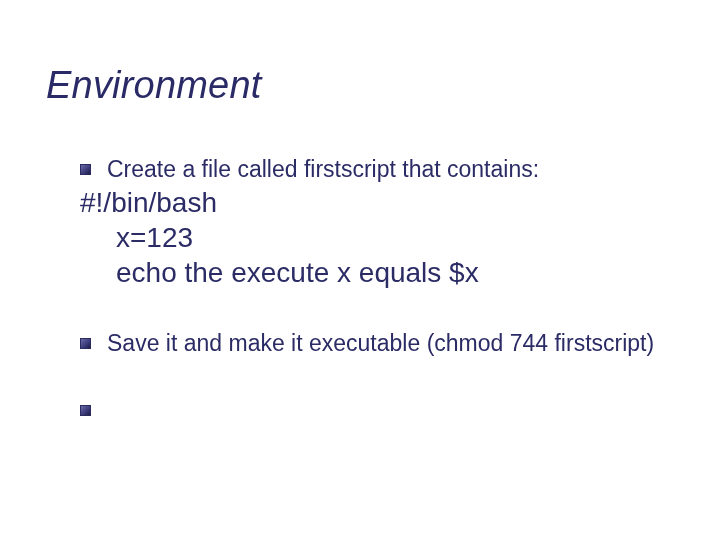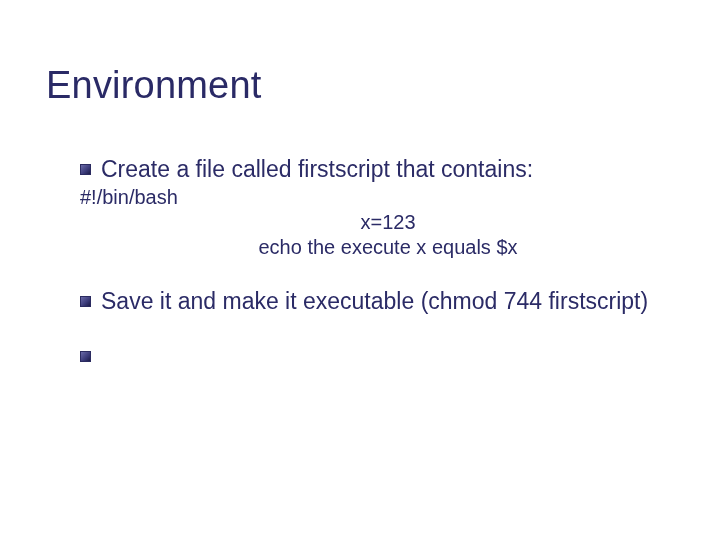--- a/index.html
+++ b/index.html
@@ -19,63 +19,64 @@
     box-sizing: border-box;
   }
   .title {
     position: absolute;
     left: 46px;
     top: 64px;
     font-size: 38px;
     font-weight: 400;
     color: #2a2a66;
     letter-spacing: 0.2px;
+    font-style: italic;
   }
   .body {
     position: absolute;
     left: 80px;
     top: 150px;
     width: 580px;
   }
   .item {
     display: flex;
     align-items: flex-start;
     margin-top: 6px;
+    gap: 6px;
   }
   .item.gap {
-    margin-top: 28px;
+    margin-top: 40px;
   }
   .bullet {
     flex: 0 0 auto;
     width: 11px;
     height: 11px;
     margin-top: 8px;
     margin-right: 10px;
     background: linear-gradient(135deg, #6a6aa8 0%, #3a3a78 60%, #1c1c48 100%);
     border: 1px solid #2b2b60;
     box-sizing: border-box;
   }
   .text {
     font-size: 23px;
     line-height: 1.18;
     color: #2b2b66;
   }
   .code-block {
     margin-left: 0px;
     margin-top: 2px;
-    font-size: 20px;
+    font-size: 28px;
     line-height: 1.25;
     color: #2b2b66;
   }
   .code-line {
     white-space: pre;
   }
   .code-indent {
     padding-left: 36px;
-    text-align: center;
   }
 </style>
 </head>
 <body>
 
 <div class="slide">
 
   <div class="title">Environment</div>
 
   <div class="body">

